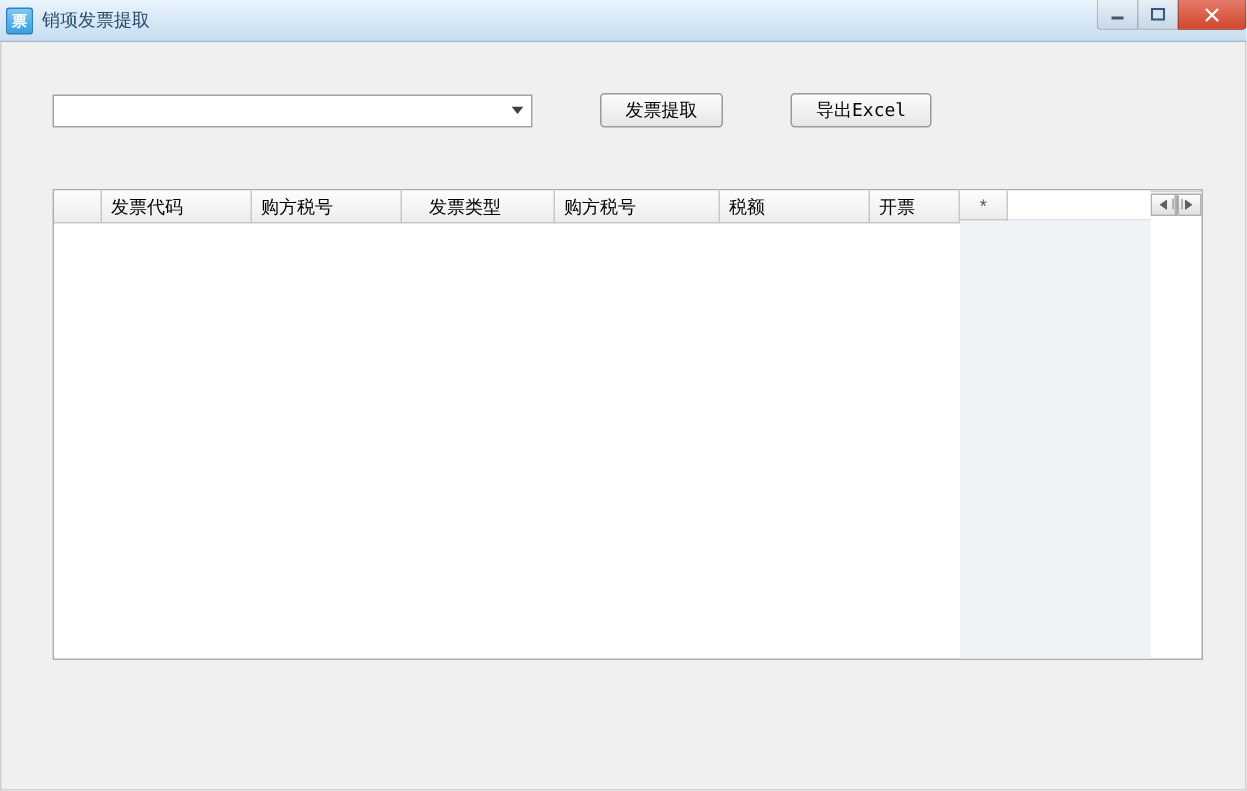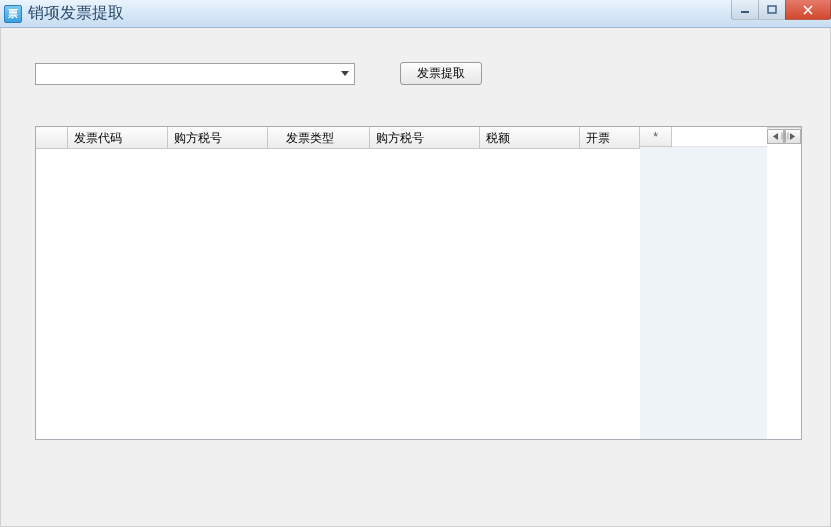--- a/index.html
+++ b/index.html
@@ -23,21 +23,21 @@
     }
     .app-icon {
       width: 18px; height: 18px;
       background: linear-gradient(to bottom, #7ec8f0, #3aa0e0);
       border: 1px solid #2a80c0;
       border-radius: 2px;
       display: flex; align-items: center; justify-content: center;
       color: #fff; font-size: 10px; font-weight: bold;
       margin-right: 6px;
     }
-    .title-text { color: #2a4a6a; font-size: 16px; }
+    .title-text { color: #2a4a6a; font-size: 12px; }
     .win-controls {
       position: absolute; right: 0; top: 0;
       display: flex; height: 20px;
     }
     .win-btn {
       width: 28px; height: 20px;
       display: flex; align-items: center; justify-content: center;
       border: 1px solid rgba(0,0,0,0.2);
       border-top: none;
       margin-left: -1px;
@@ -202,20 +202,21 @@
       <div class="toolbar">
         <div class="combo">
           <div class="combo-text"></div>
           <div class="combo-arrow">
             <svg width="8" height="5" viewBox="0 0 8 5">
                 <path d="M0 0 L4 5 L8 0 Z" fill="#404040"></path>
               </svg>
           </div>
         </div>
         <button class="btn">发票提取</button>
+        <button class="btn">导出Excel</button>
       </div>
 
       <div class="grid-wrap">
         <div class="grid-header" id="grid-header">
           <div class="gh-cell gh-rowhead"></div>
         <div class="gh-cell" style="width: 100px; flex: 0 0 100px;">发票代码</div>
             <div class="gh-cell" style="width: 100px; flex: 0 0 100px;">购方税号</div>
             <div class="gh-cell" style="width: 90px; flex: 0 0 90px; margin-left: 12px;">发票类型</div>
             <div class="gh-cell" style="width: 110px; flex: 0 0 110px;">购方税号</div>
             <div class="gh-cell" style="width: 100px; flex: 0 0 100px;">税额</div>

